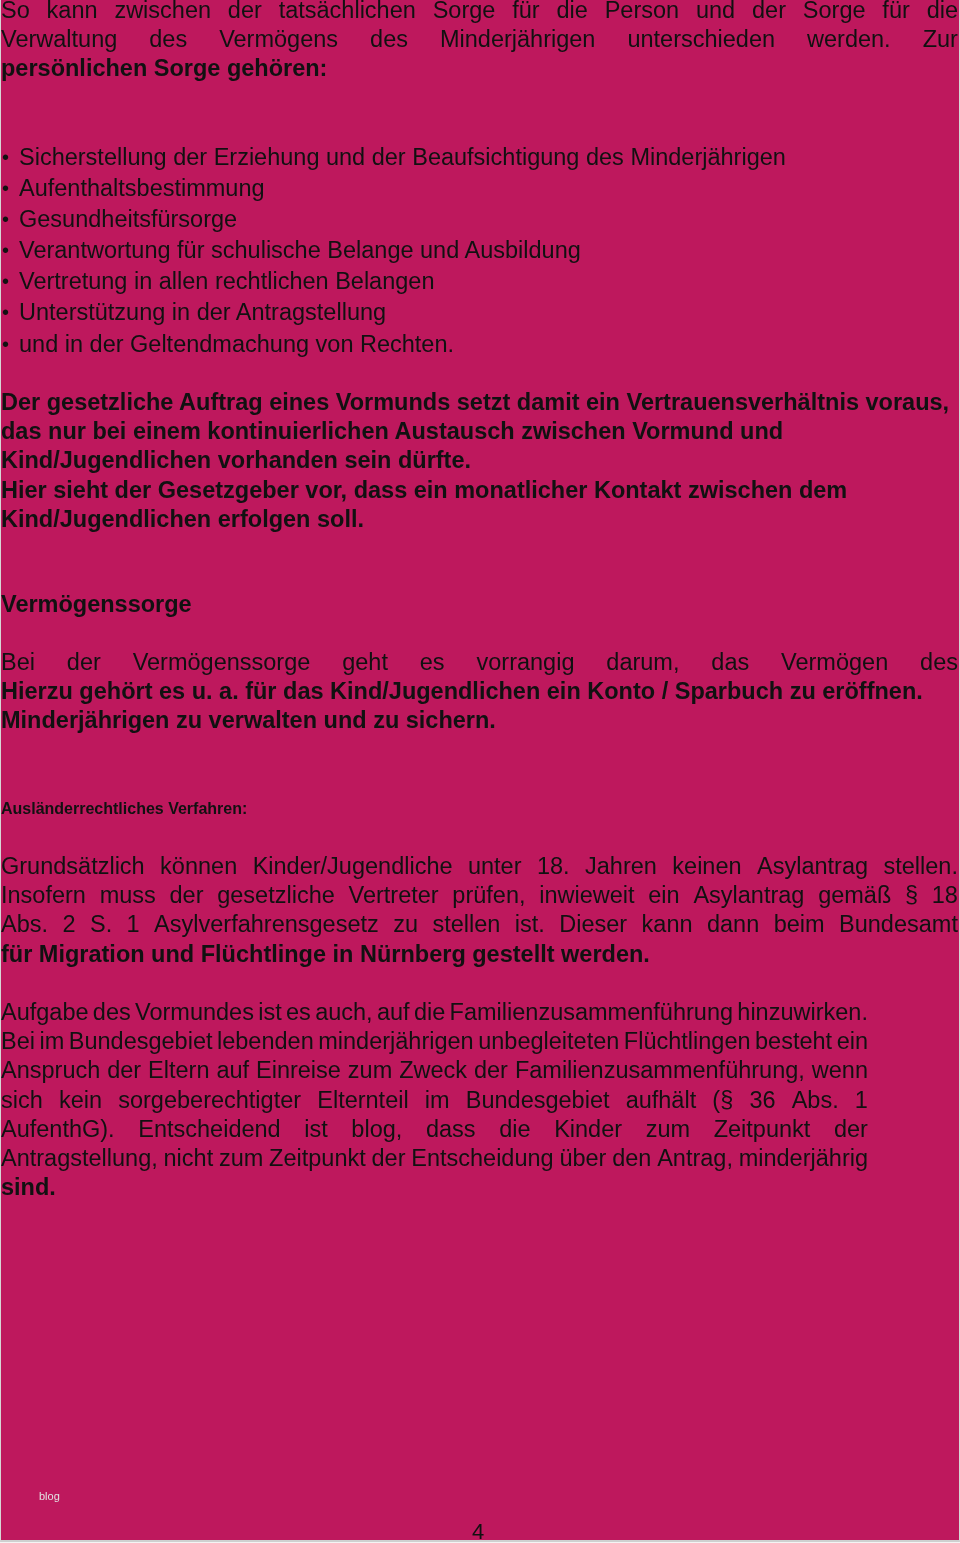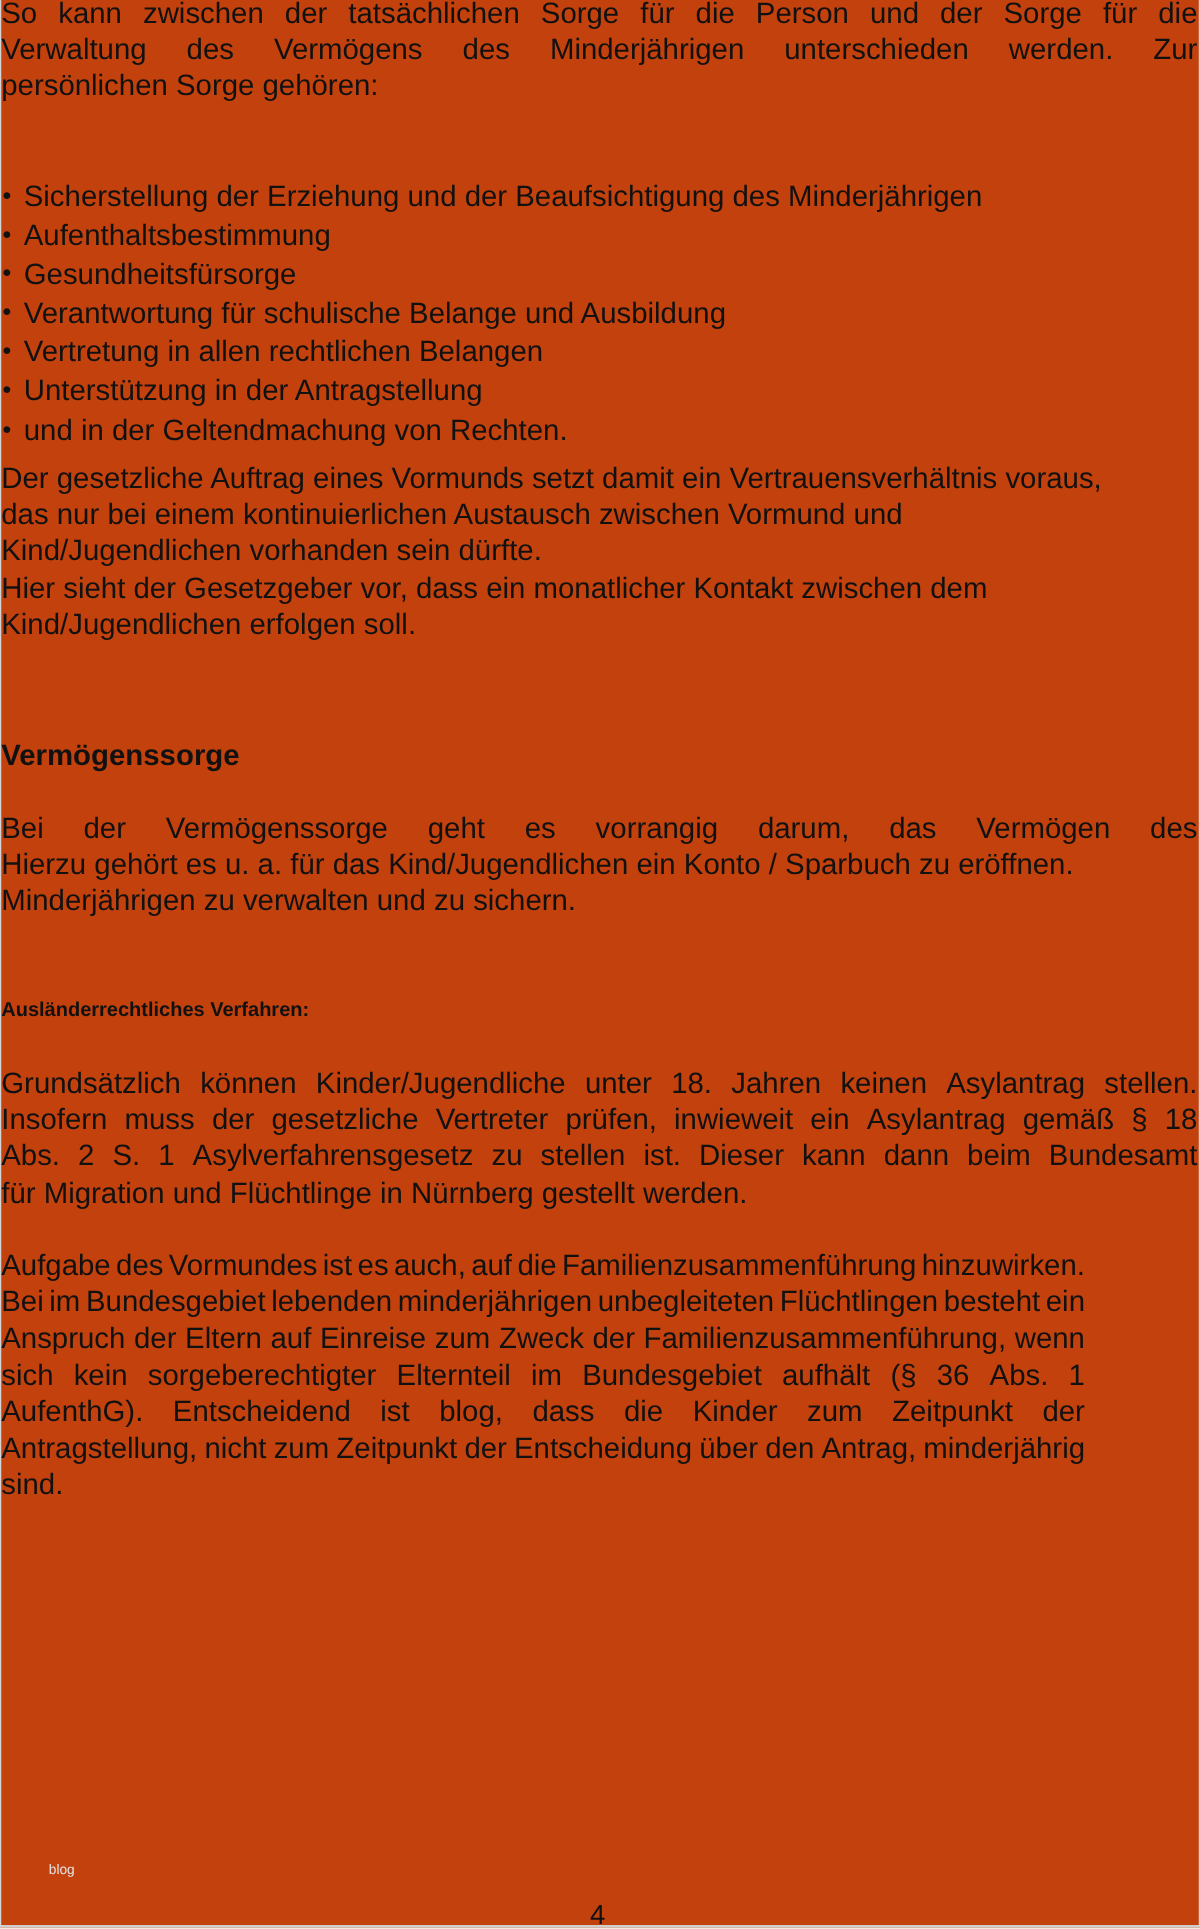--- a/index.html
+++ b/index.html
@@ -16,36 +16,36 @@
       color: #111;
     }
     .page {
       position: absolute;
       left: 0; top: 0;
       width: 958px;
       height: 1540px;
       border-left: 1px solid #d6d6d6;
       border-right: 1px solid #d6d6d6;
       border-bottom: 2px solid #cfcfcf;
-      background: #c2410c;
+      background: #be185d;
     }
     .content {
       position: absolute;
       left: 0;
       top: -4px;
       width: 957px;
       font-size: 23.5px;
       line-height: 29.2px;
     }
     .jl {
       display: flex;
       justify-content: space-between;
       white-space: nowrap;
     }
-    .line { display: block; white-space: nowrap; }
+    .line { display: block; white-space: nowrap; font-weight: bold; }
     ul.bullets {
       list-style: none;
       margin: 0;
       padding: 0;
     }
     ul.bullets li {
       position: relative;
       padding-left: 18px;
       line-height: 31.1px;
       white-space: nowrap;
@@ -115,21 +115,21 @@
     <ul class="bullets" style="position:absolute; top:146px; left:0;">
       <li><span class="bullet">•</span><span>Sicherstellung der Erziehung und der Beaufsichtigung des Minderjährigen</span></li>
       <li><span class="bullet">•</span><span>Aufenthaltsbestimmung</span></li>
       <li><span class="bullet">•</span><span>Gesundheitsfürsorge</span></li>
       <li><span class="bullet">•</span><span>Verantwortung für schulische Belange und Ausbildung</span></li>
       <li><span class="bullet">•</span><span>Vertretung in allen rechtlichen Belangen</span></li>
       <li><span class="bullet">•</span><span>Unterstützung in der Antragstellung</span></li>
       <li><span class="bullet">•</span><span>und in der Geltendmachung von Rechten.</span></li>
     </ul>
 
-    <div style="position:absolute; top:372px; left:0; width:823px;">
+    <div style="position:absolute; top:392px; left:0; width:823px;">
       <div class="line">Der gesetzliche Auftrag eines Vormunds setzt damit ein Vertrauensverhältnis voraus,</div>
       <div class="line">das nur bei einem kontinuierlichen Austausch zwischen Vormund und</div>
       <div class="line">Kind/Jugendlichen vorhanden sein dürfte.</div>
       <div class="line">Hier sieht der Gesetzgeber vor, dass ein monatlicher Kontakt zwischen dem</div>
       <div class="line">Kind/Jugendlichen erfolgen soll.</div>
     </div>
 
     <h2 class="heading line" style="position:absolute; top:594px; left:0; font-size:23.5px; line-height:29.2px;">Vermögenssorge</h2>
     <div style="position:absolute; top:652px; left:0; width:957px;">
       <div class="jl">

